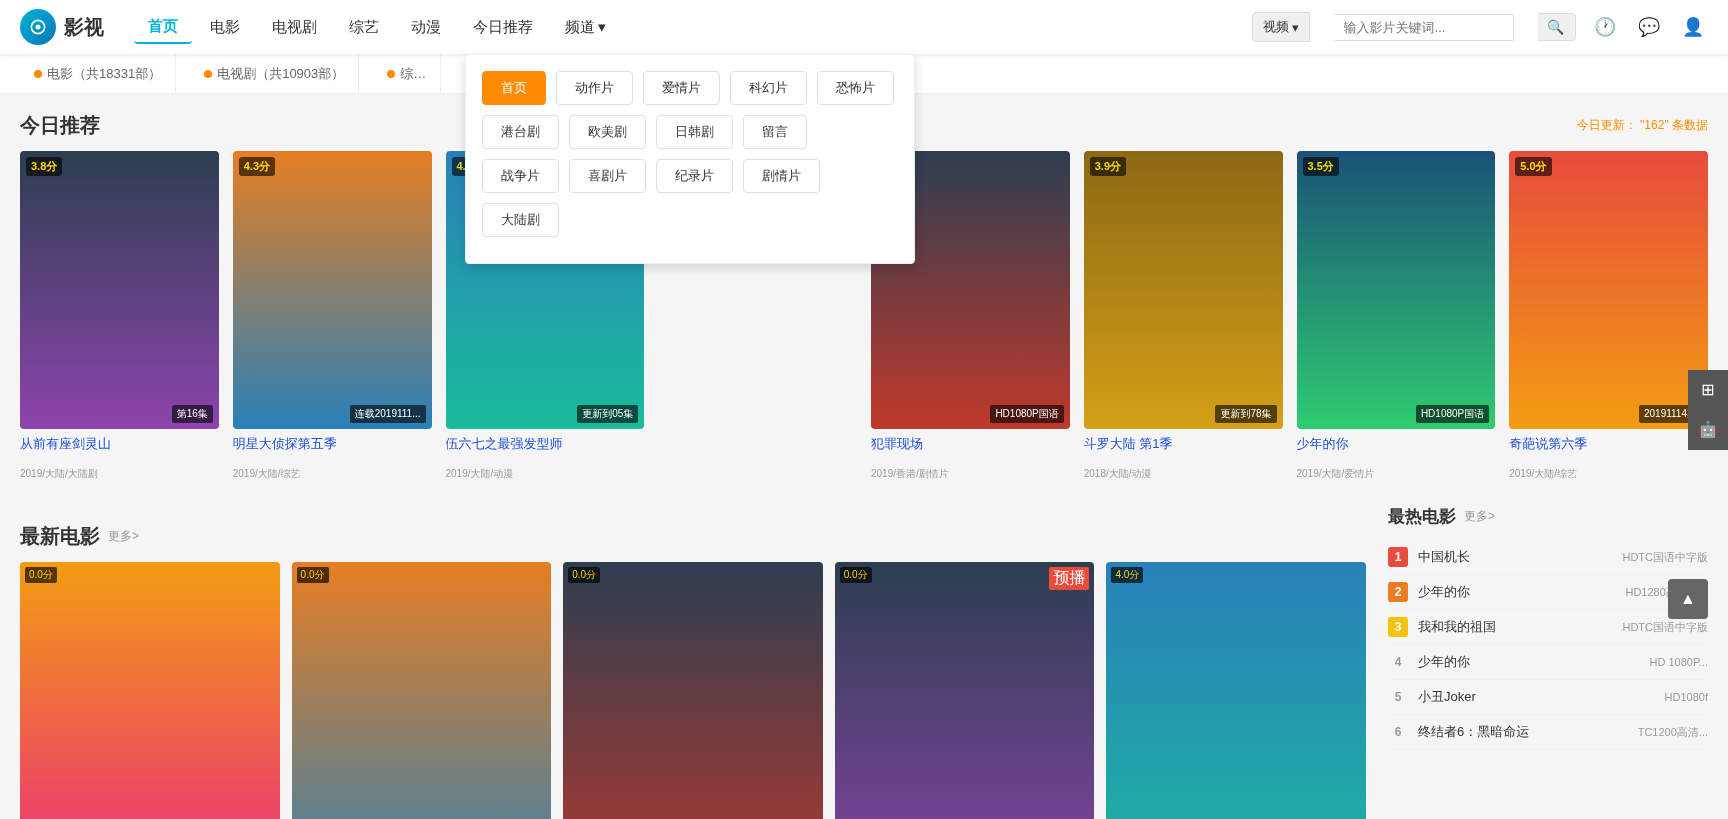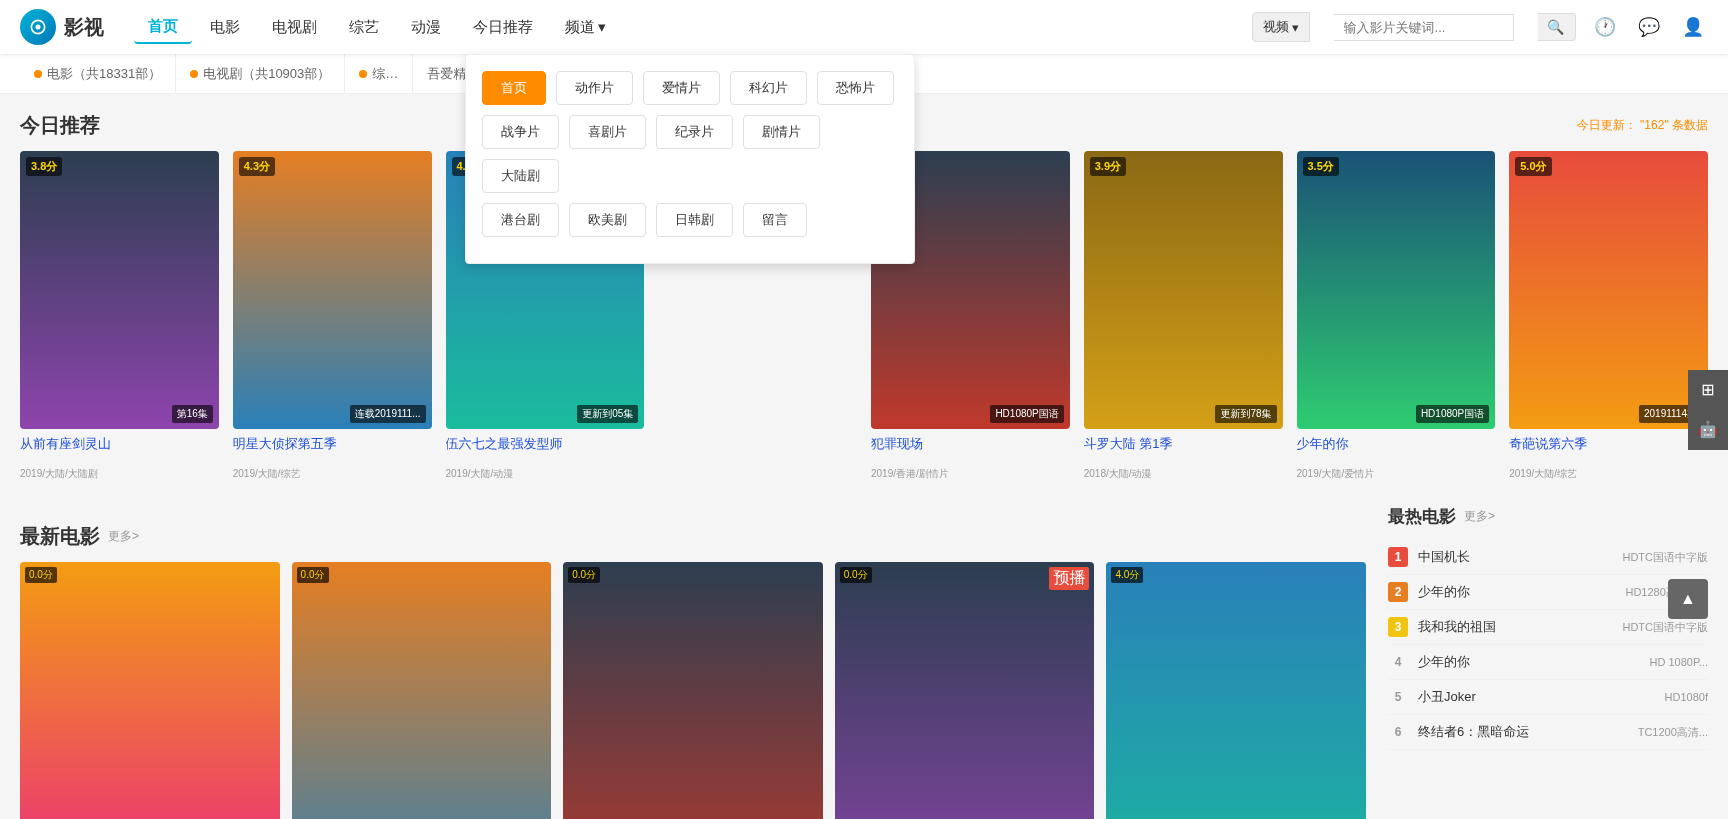--- a/index.html
+++ b/index.html
@@ -16,21 +16,21 @@
     .nav-item.active { color: #00b4d8; font-weight: bold; border-bottom: 2px solid #00b4d8; }
     .nav-channels { display: flex; align-items: center; gap: 3px; cursor: pointer; justify-content: space-between; }
     .search-area { margin-left: auto; display: flex; align-items: center; gap: 24px; }
     .search-type { background: #f0f0f0; border: 1px solid #ddd; border-radius: 4px 0 0 4px; padding: 5px 10px; font-size: 13px; cursor: pointer; display: flex; align-items: center; gap: 3px; }
     .search-input { border: 1px solid #ddd; border-left: none; padding: 5px 10px; width: 180px; font-size: 13px; outline: none; }
     .search-btn { background: #f0f0f0; border: 1px solid #ddd; border-left: none; border-radius: 0 4px 4px 0; padding: 5px 10px; cursor: pointer; }
     .header-icons { display: flex; align-items: center; gap: 16px; margin-left: 16px; }
     .header-icon { width: 28px; height: 28px; display: flex; align-items: center; justify-content: center; cursor: pointer; color: #666; font-size: 18px; }
 
     
-    .cat-bar { background: #fff; padding: 0 20px; border-bottom: 1px solid #eee; display: flex; align-items: center; gap: 0; height: 40px; }
+    .cat-bar { background: #fff; padding: 0 20px; border-bottom: 1px solid #eee; display: flex; align-items: center; gap: 14px; height: 40px; }
     .cat-tag { display: flex; align-items: center; gap: 5px; padding: 0 14px; font-size: 13px; color: #666; cursor: pointer; height: 100%; border-right: 1px solid #eee; }
     .cat-dot { width: 8px; height: 8px; border-radius: 50%; }
     .cat-tag:not(.active) .cat-dot { background: #999; }
 
     
     .dropdown-overlay { position: fixed; top: 54px; left: 465px; width: 450px; background: #fff; border: 1px solid #eee; border-radius: 4px; box-shadow: 0 4px 12px rgba(0,0,0,0.15); z-index: 200; padding: 16px; }
     .dropdown-row { display: flex; gap: 10px; margin-bottom: 10px; flex-wrap: wrap; }
     .dropdown-btn { padding: 7px 18px; border-radius: 4px; cursor: pointer; font-size: 13px; border: 1px solid #e0e0e0; background: #fff; color: #333; }
     .dropdown-btn.active { background: #ff8c00; color: #fff; border-color: #ff8c00; }
 
@@ -154,32 +154,32 @@
 
   <div class="dropdown-row">
     <button class="dropdown-btn active">首页</button>
     <button class="dropdown-btn">动作片</button>
     <button class="dropdown-btn">爱情片</button>
     <button class="dropdown-btn">科幻片</button>
     <button class="dropdown-btn">恐怖片</button>
   </div>
 
   <div class="dropdown-row">
+    <button class="dropdown-btn">港台剧</button>
+    <button class="dropdown-btn">欧美剧</button>
+    <button class="dropdown-btn">日韩剧</button>
+    <button class="dropdown-btn">留言</button>
+  </div>
+
+  <div class="dropdown-row">
     <button class="dropdown-btn">战争片</button>
     <button class="dropdown-btn">喜剧片</button>
     <button class="dropdown-btn">纪录片</button>
     <button class="dropdown-btn">剧情片</button>
     <button class="dropdown-btn">大陆剧</button>
-  </div>
-
-  <div class="dropdown-row">
-    <button class="dropdown-btn">港台剧</button>
-    <button class="dropdown-btn">欧美剧</button>
-    <button class="dropdown-btn">日韩剧</button>
-    <button class="dropdown-btn">留言</button>
   </div>
 </div>
 
 <div class="main">
 
   <div class="section-header">
     <div class="section-title">今日推荐</div>
     <div class="section-update">
       <span>今日更新：</span>
       <span style="color:#ff8c00;">"162"</span>

